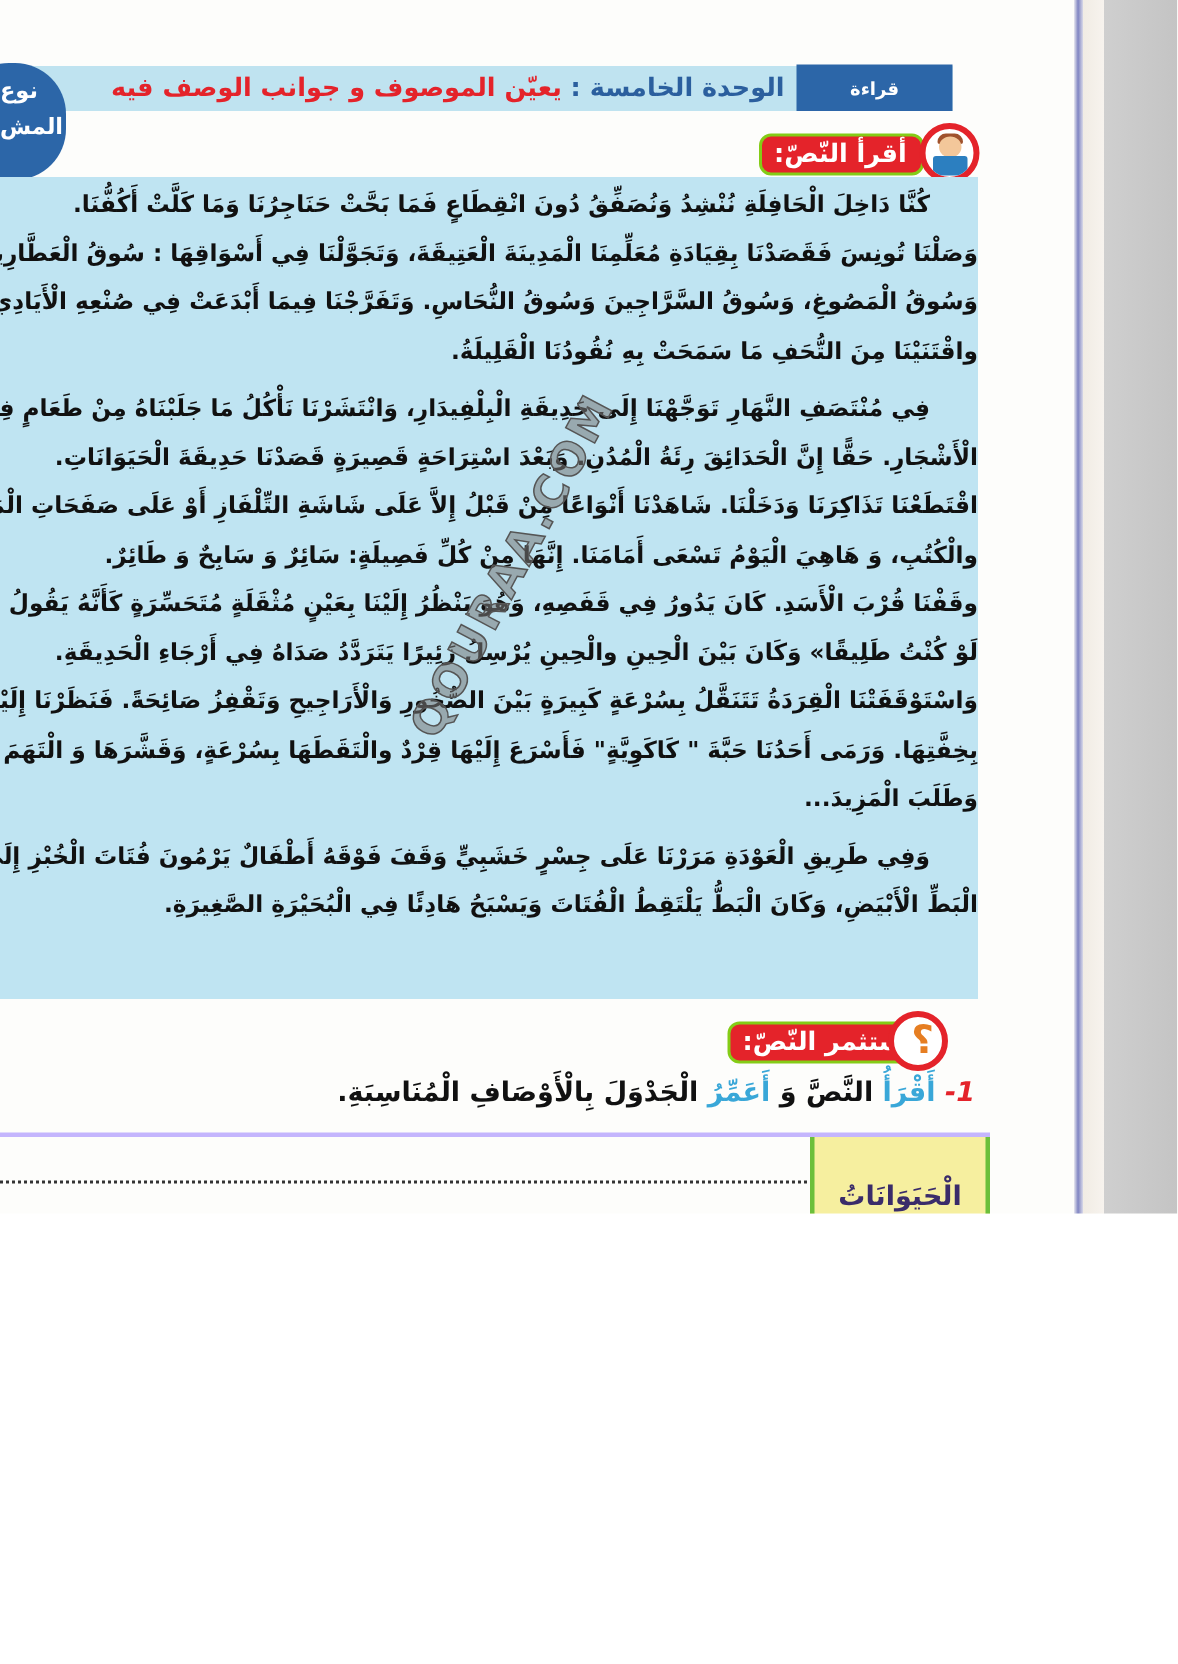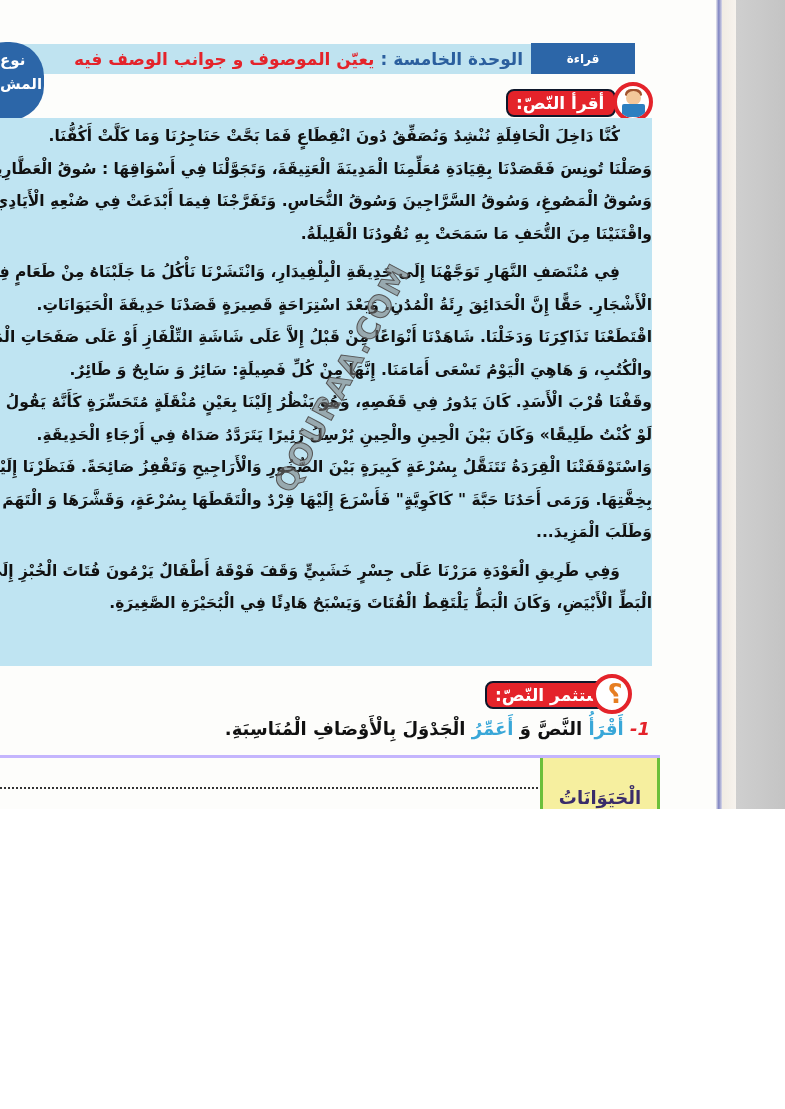--- a/index.html
+++ b/index.html
@@ -76,21 +76,21 @@
     .corner-tab span { display: block; }
 
     
     .badge {
       position: absolute;
       height: 28px;
       background: #e4232a;
       color: #fff;
       font-weight: bold; font-size: 17px;
       border-radius: 8px;
-      border: 2px solid #0f172a;
+      border: 2px solid #84cc16;
       display: flex; align-items: center;
       padding: 0 10px 0 8px;
       direction: rtl;
       box-sizing: border-box;
     }
     .badge-icon {
       position: absolute;
       width: 40px; height: 40px;
       border-radius: 50%;
       background: #ffffff;

